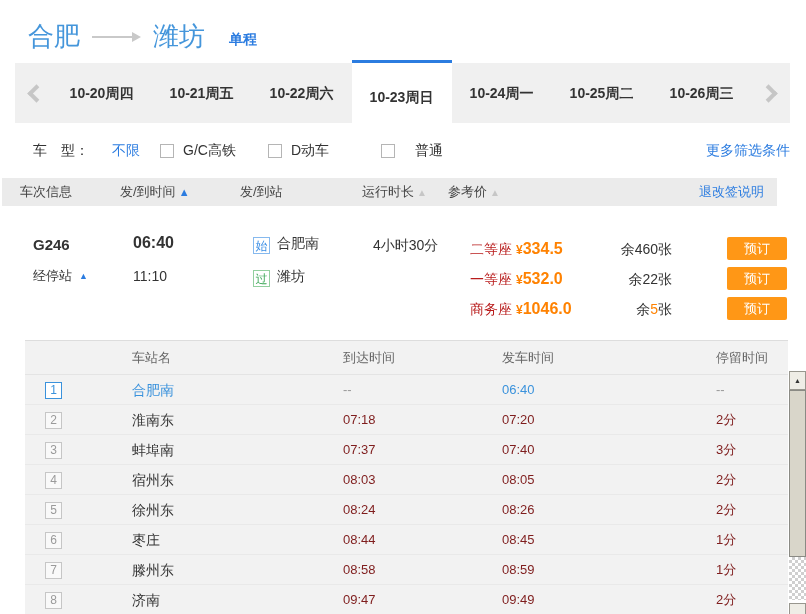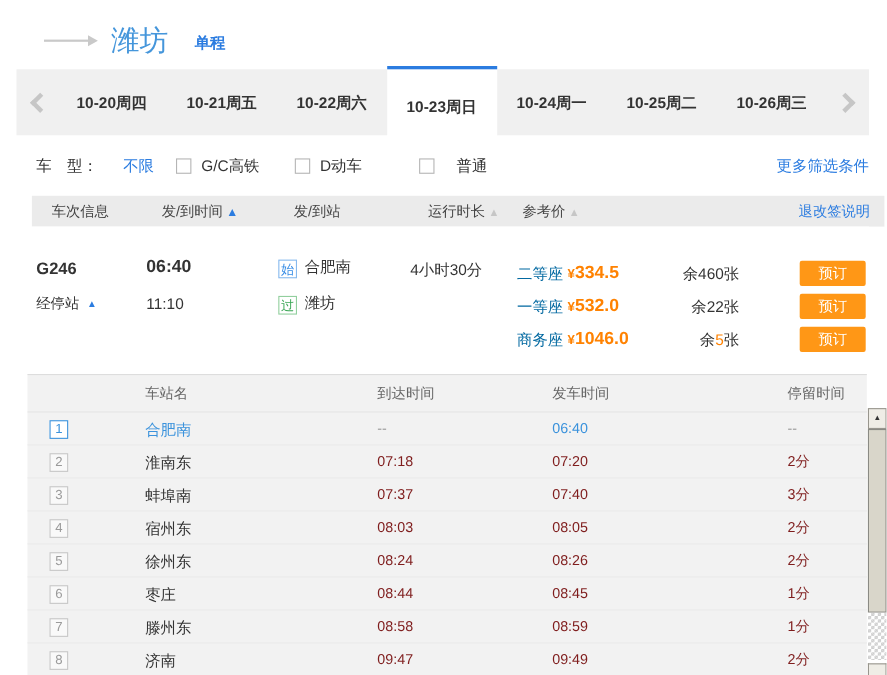--- a/index.html
+++ b/index.html
@@ -38,21 +38,21 @@
   .filter-row{position:absolute;left:33px;top:136px;width:757px;height:30px;display:flex;align-items:center;font-size:14px;color:#333;}
   .any-link{color:var(--link-blue);margin-left:23px;cursor:pointer;}
   .cb-group{display:flex;align-items:center;gap:9px;cursor:pointer;}
   .cb-group:nth-of-type(1){margin-left:20px;}
   .cb-group:nth-of-type(2){margin-left:32px;}
   .cb-group:nth-of-type(3){margin-left:52px;gap:20px;}
   .cb-box{width:14px;height:14px;border:1px solid #b5b5b5;background:#fff;display:inline-block;}
   .more-link{margin-left:auto;color:var(--link-blue);cursor:pointer;}
 
   
-  .sort-bar{position:absolute;left:29px;top:178px;width:775px;height:28px;background:#ebebeb;font-size:13px;color:#444;}
+  .sort-bar{position:absolute;left:2px;top:178px;width:775px;height:28px;background:#ebebeb;font-size:13px;color:#444;}
   .sort-bar span.col{position:absolute;line-height:28px;}
   .col-train{left:18px;}
   .col-time{left:118px;cursor:pointer;}
   .col-station{left:238px;}
   .col-duration{left:360px;cursor:pointer;}
   .col-price{left:446px;cursor:pointer;}
   .sort-arrow{font-size:10px;margin-left:3px;}
   .sort-arrow.active{color:var(--link-blue);font-size:11px;}
   .sort-arrow.inactive{color:#c6c6c6;}
   .refund-link{position:absolute;right:13px;line-height:28px;color:var(--link-blue);cursor:pointer;}
@@ -66,21 +66,21 @@
   .t-arrive{position:absolute;left:118px;top:62px;font-size:14px;color:#333;}
   .st-row1{position:absolute;left:238px;top:28px;}
   .st-row2{position:absolute;left:238px;top:61px;}
   .st-badge{display:inline-block;width:17px;height:17px;line-height:16px;text-align:center;font-size:12px;border:1px solid;background:#fff;margin-right:7px;vertical-align:-2px;}
   .st-badge.origin{color:#3a8ee6;border-color:#86b9ee;}
   .st-badge.via{color:var(--badge-green);border-color:#92cf9e;}
   .st-name{font-size:14px;color:#333;}
   .duration{position:absolute;left:358px;top:31px;font-size:14px;color:#333;}
   .fares{position:absolute;inset:0;}
   .fare-row{position:absolute;left:0;right:0;height:24px;line-height:24px;}
-  .seat{position:absolute;left:455px;font-size:14px;color:#0369a1;}
+  .seat{position:absolute;left:455px;font-size:14px;color:#b91c1c;}
   .price{position:absolute;left:501px;color:var(--price-orange);font-weight:bold;}
   .price .cur{font-size:12px;}
   .price .amt{font-size:16px;}
   .remain{position:absolute;right:118px;font-size:14px;color:#333;}
   .remain-count.hl{color:var(--price-orange);}
   .book-btn{position:absolute;left:712px;top:0;width:60px;height:23px;background:var(--button-orange);border:none;border-radius:2px;color:#fff;font-size:13px;cursor:pointer;font-family:inherit;}
 
   
   .stops-panel{position:absolute;left:25px;top:340px;width:763px;height:274px;background:#f2f2f2;border-top:1px solid #ddd;font-size:13px;}
   .stops-header{position:relative;height:34px;border-bottom:1px solid #e4e4e4;color:#666;}
@@ -106,20 +106,21 @@
                      linear-gradient(45deg,#cfcfcf 25%,transparent 25%,transparent 75%,#cfcfcf 75%);
     background-size:6px 6px;background-position:0 0,3px 3px;}
   .sb-down{top:232px;height:11px;border-bottom:none;}
 </style>
 </head>
 <body>
 
 <div id="app">
 
   <div class="route-header">
+    <span class="city">合肥</span>
     <span class="route-arrow">
       <span class="line"></span>
         <span class="head"></span>
     </span>
     <span class="city">潍坊</span>
     <span class="trip-type">单程</span>
   </div>
 
   <div class="date-bar">
     <div class="nav-arrow">

